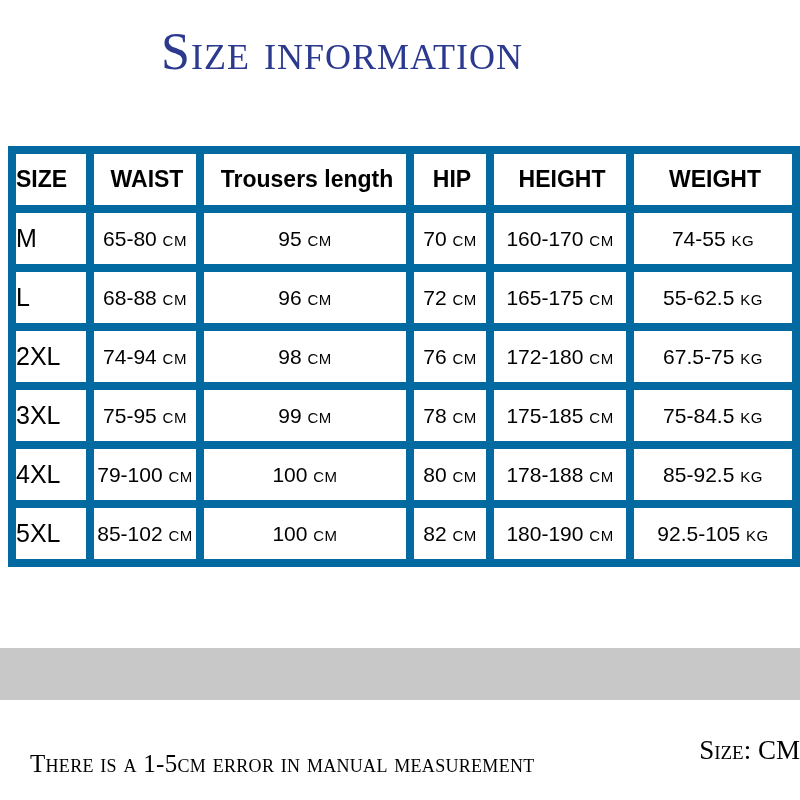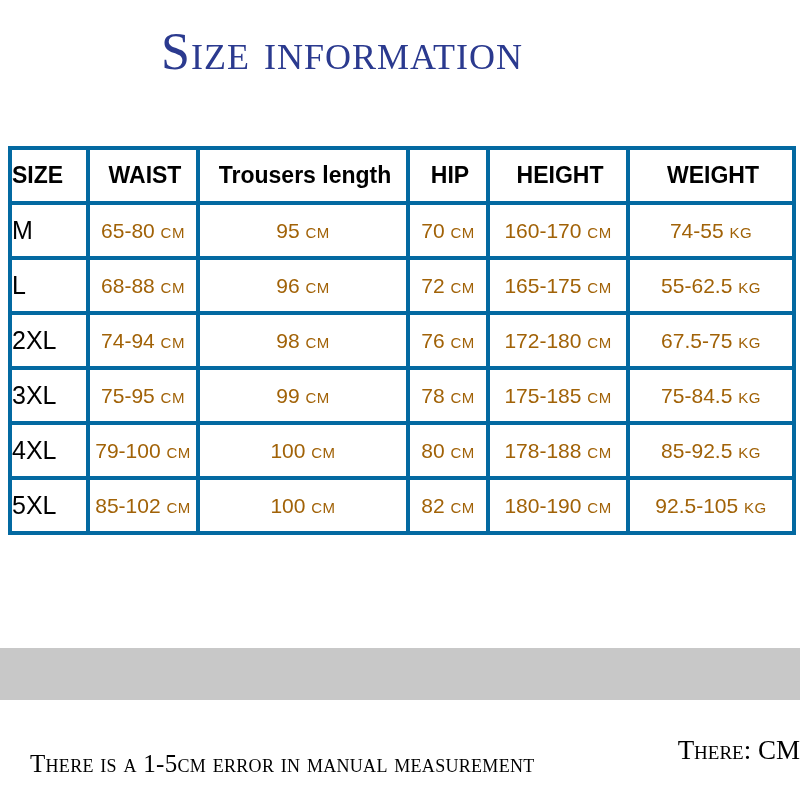--- a/index.html
+++ b/index.html
@@ -38,21 +38,21 @@
     top: 146px;
     left: 8px;
     width: 784px;
   }
   table.size-table {
     border-collapse: collapse;
     width: 784px;
     table-layout: fixed;
   }
   table.size-table td, table.size-table th {
-    border: 4px solid #0369a1;
+    border: 8px solid #0369a1;
     padding: 0;
     height: 51px;
     vertical-align: middle;
   }
   th.hdr {
     font-family: "Liberation Sans", sans-serif;
     font-weight: bold;
     font-size: 23px;
     color: #000;
     text-align: left;
@@ -65,21 +65,21 @@
   td.size-cell {
     font-family: "Liberation Sans", sans-serif;
     font-size: 25px;
     color: #000;
     text-align: left;
     padding-left: 8px;
   }
   td.val-cell {
     font-family: "Liberation Sans", sans-serif;
     font-size: 21px;
-    color: #a16207;
+    color: #000000;
     text-align: center;
   }
   td.val-cell .unit {
     font-size: 15px;
     letter-spacing: 0.5px;
   }
   .col-size   { width: 78px; }
   .col-waist  { width: 110px; }
   .col-trou   { width: 210px; }
   .col-hip    { width: 80px; }
@@ -199,16 +199,16 @@
           <td class="val-cell"><span>92.5-105</span> <span class="unit">KG</span></td>
         </tr>
       </tbody>
     </table>
   </div>
 
   <div class="gray-band"></div>
 
   <div class="footer">
     <div class="footer-note">There is a 1-5cm error in manual measurement</div>
-    <div class="footer-unit">There: CM</div>
+    <div class="footer-unit">Size: CM</div>
   </div>
 
 </div>
 
 </body></html>

